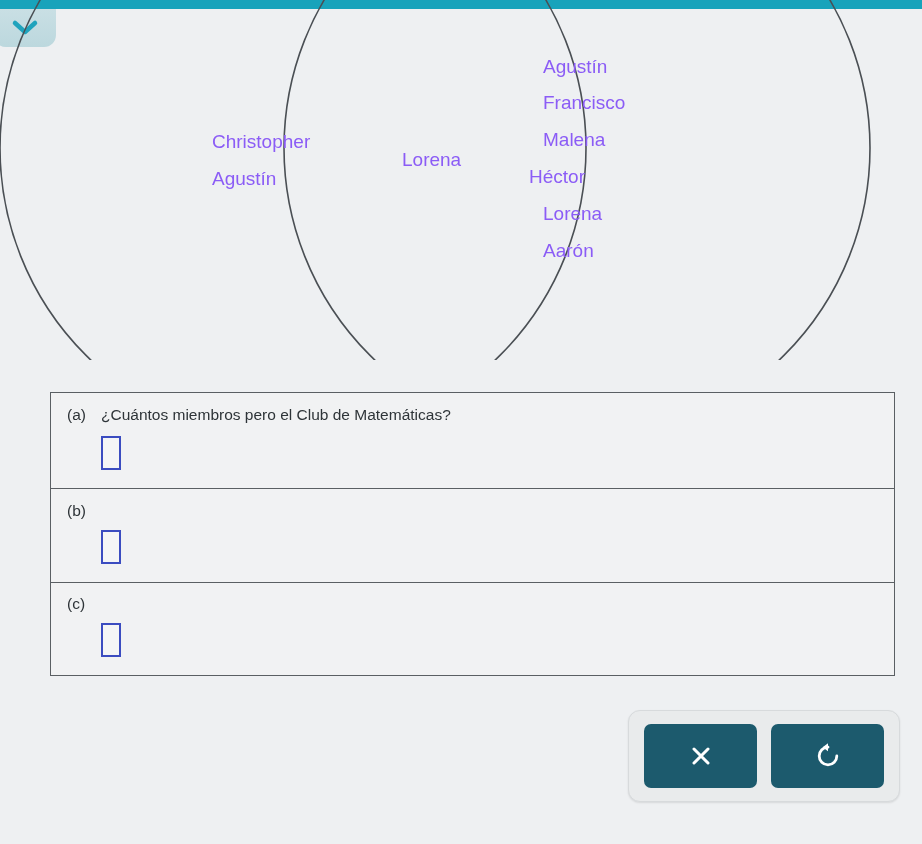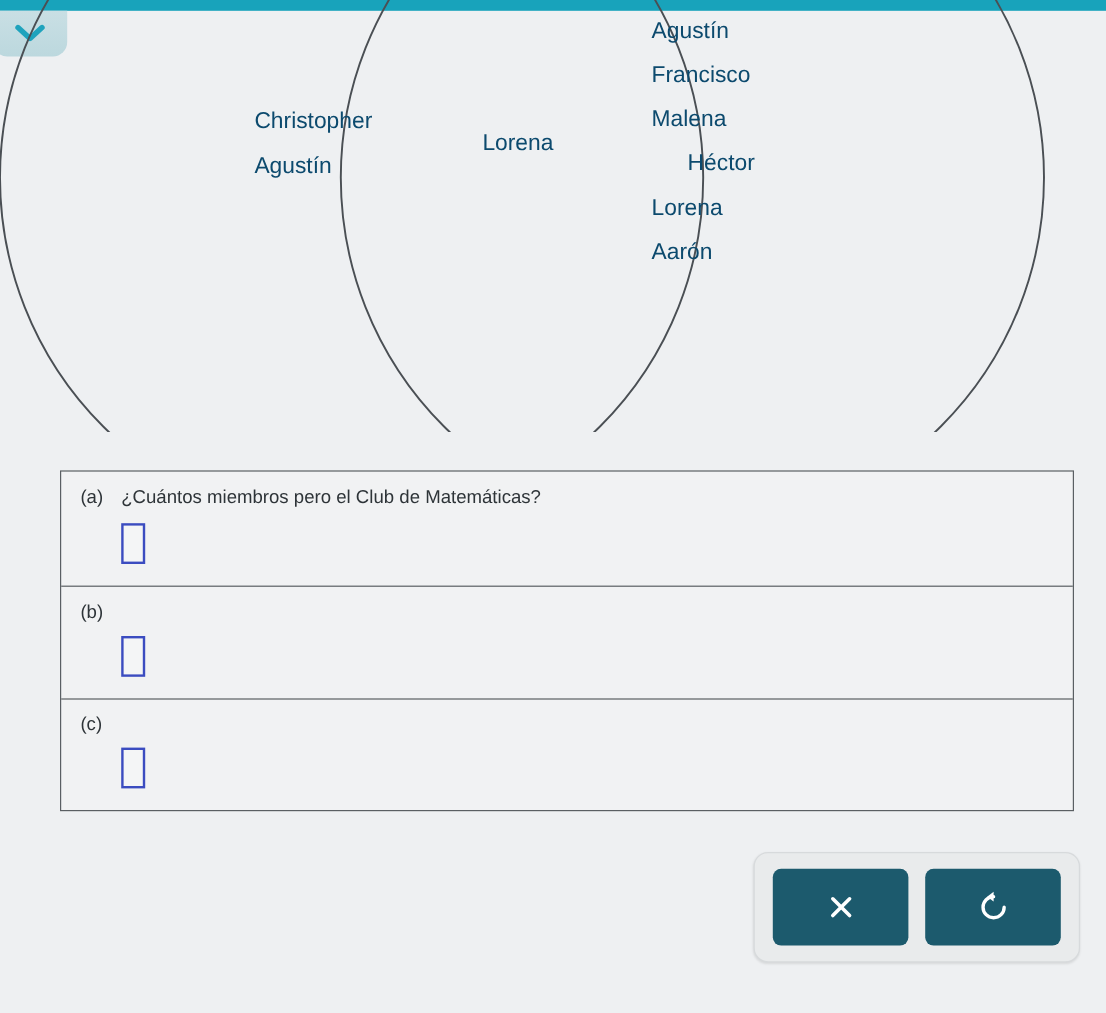--- a/index.html
+++ b/index.html
@@ -44,22 +44,23 @@
     left: 0; top: 0;
     width: 922px;
     height: 360px;
   }
   #venn-svg { position:absolute; left:0; top:0; }
 
   .venn-label {
     position: absolute;
     font-size: 19px;
     line-height: 1;
-    color: #0c4a6e;
+    color: #8b5cf6;
     white-space: nowrap;
+    margin-top: 40px;
   }
 
   
   #questions-table {
     position: absolute;
     left: 50px;
     top: 392px;
     width: 845px;
     border: 1px solid #5a5f63;
     background: #f1f2f3;
@@ -155,21 +156,21 @@
   </svg>
 
   <div class="venn-label" style="left:212px; top:92px;">Christopher</div>
   <div class="venn-label" style="left:212px; top:129px;">Agustín</div>
 
   <div class="venn-label" style="left:402px; top:110px;">Lorena</div>
 
   <div class="venn-label" style="left:543px; top:17px;">Agustín</div>
   <div class="venn-label" style="left:543px; top:53px;">Francisco</div>
   <div class="venn-label" style="left:543px; top:90px;">Malena</div>
-  <div class="venn-label" style="left:573px; top:127px;">Héctor</div>
+  <div class="venn-label" style="left:529px; top:127px;">Héctor</div>
   <div class="venn-label" style="left:543px; top:164px;">Lorena</div>
   <div class="venn-label" style="left:543px; top:201px;">Aarón</div>
 </div>
 
 <div id="questions-table">
 
   <div class="q-row">
     <div class="q-head">
       <div class="q-marker">(a)</div>
       <div class="q-text">¿Cuántos miembros pero el Club de Matemáticas?</div>

